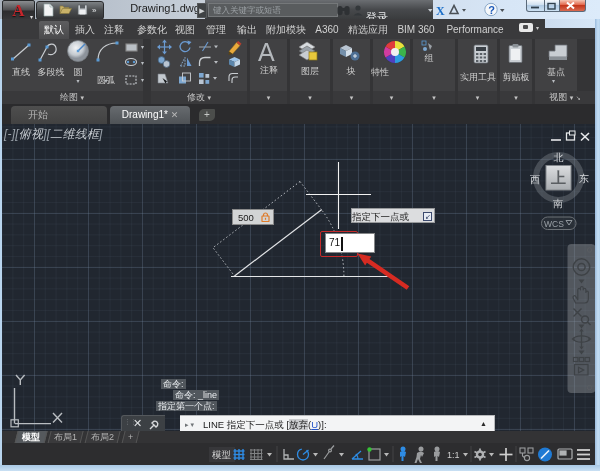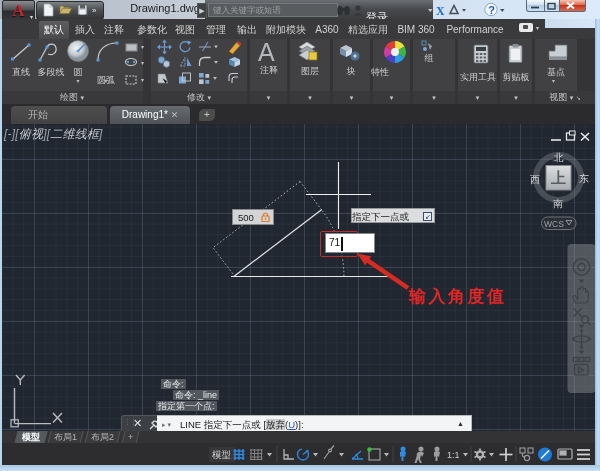--- a/index.html
+++ b/index.html
@@ -441,34 +441,33 @@
         <span style="position:absolute;left:1px;top:-3.5px;color:#2a3a5e;font-size:7px;">↙</span>
       </span>
   </div>
 
   <div class="abs" style="left:318px;top:107px;width:36px;height:24px;border:1.8px solid #c62b2b;border-radius:2px;"></div>
   <div class="abs" style="left:323px;top:109px;width:26px;height:20px;background:#fff;border:1px solid #848688;box-sizing:border-box;padding-left:48px;">
     <span style="position:absolute;left:3px;top:3px;font-size:10px;color:#111;">71</span>
     <span style="position:absolute;left:15px;top:2.5px;width:1.6px;height:14px;background:#111;"></span>
   </div>
 
-  <div class="abs" style="left:407px;top:161px;font-size:17px;font-weight:bold;color:#e22525;letter-spacing:2.5px;white-space:nowrap;">输入角度值</div>
 
   <div class="abs" style="left:159px;top:254px;font-size:9px;color:#e8ebee;"><span style="background:#51575d;padding:0 2px;">命令:</span></div>
   <div class="abs" style="left:159px;top:265px;font-size:9px;color:#e8ebee;"><span style="background:#51575d;padding:0 2px;margin-left:12px;">命令: _line</span></div>
   <div class="abs" style="left:154px;top:276px;font-size:9px;color:#e8ebee;"><span style="background:#51575d;padding:0 2px;">指定第一个点:</span></div>
 
   <div class="abs" style="left:119px;top:291px;width:44px;height:18px;background:#3c4044;border-radius:3px 0 0 3px;border:1px solid #54585c;border-right:none;box-sizing:border-box;">
     <span style="position:absolute;left:2px;top:2px;color:#7a7e82;font-size:7px;letter-spacing:-1px;">⋮⋮</span>
     <span style="position:absolute;left:11px;top:1px;color:#e2e4e6;font-size:11px;">✕</span>
     <svg style="position:absolute;left:26px;top:3px;" width="12" height="12" viewBox="0 0 12 12">
         <path d="M2 10 L6 6 M5.5 2.5 a3 3 0 0 1 4 4 L8 8 L4 4 Z" stroke="#d8dadc" stroke-width="1.4" fill="none"></path>
       </svg>
   </div>
-  <div class="abs" style="left:155px;top:291px;width:315px;height:18px;background:#f3f4f5;border:1px solid #b8babc;border-left:none;box-sizing:border-box;">
+  <div class="abs" style="left:178px;top:291px;width:315px;height:18px;background:#f3f4f5;border:1px solid #b8babc;border-left:none;box-sizing:border-box;">
     <span style="position:absolute;left:5px;top:5px;color:#707478;font-size:7px;">▸ ▾</span>
     <span style="position:absolute;left:23px;top:3px;color:#1a1a1a;font-size:9.5px;white-space:nowrap;">LINE 指定下一点或 [<span style="background:#c9cbcd;">放弃</span>(<span style="color:#2454c8;text-decoration:underline;">U</span>)]:</span>
     <span style="position:absolute;right:7px;top:4px;color:#2a2a2a;font-size:7px;">▲</span>
   </div>
 </div>
 
 <div class="abs" id="layoutrow"></div>
 <div class="ltab" style="left:16px;top:431px;width:28px;background:#55595d;color:#fff;font-weight:bold;">
     <span>模型</span>
   </div>

